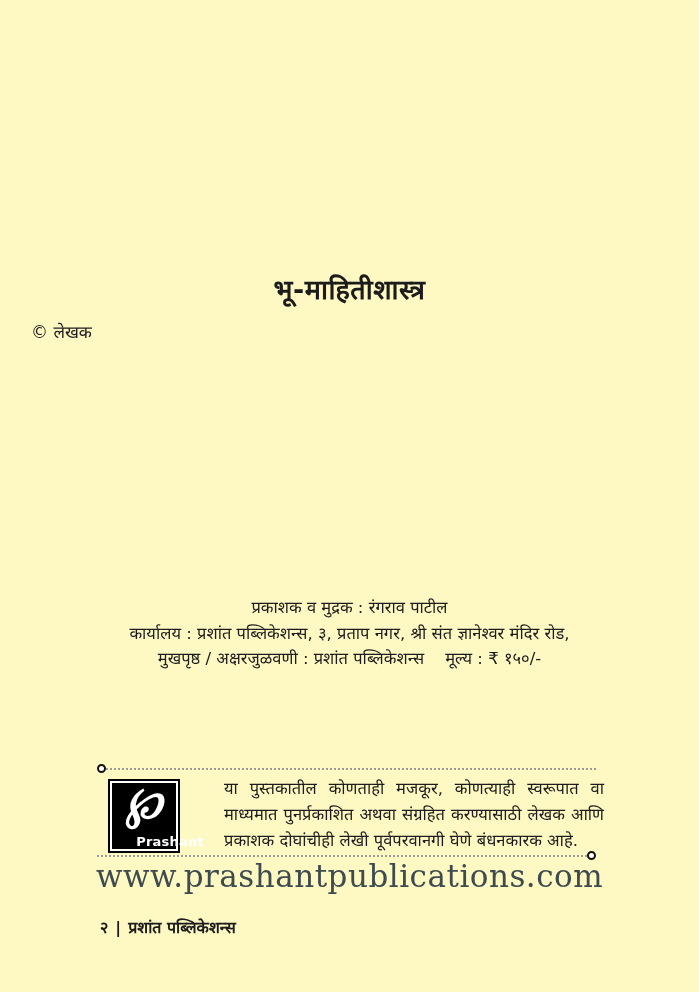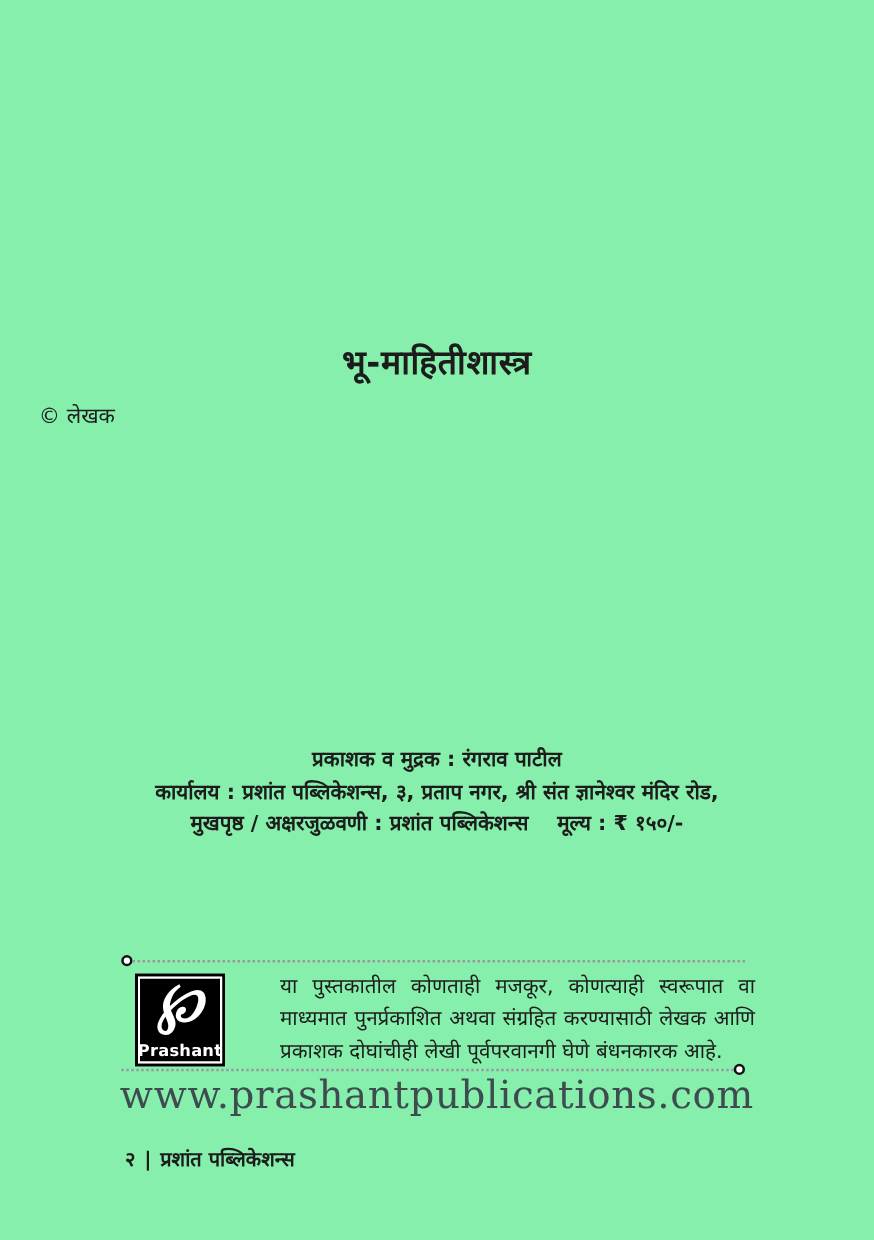--- a/index.html
+++ b/index.html
@@ -4,21 +4,21 @@
 <style>
   html, body {
     margin: 0;
     padding: 0;
     background: #ffffff;
   }
   .page {
     position: relative;
     width: 699px;
     height: 992px;
-    background: #86efac;
+    background: #fef9c3;
     font-family: "DejaVu Sans", "Liberation Sans", sans-serif;
     color: #1c1c1c;
     overflow: hidden;
   }
 
   .book-title {
     position: absolute;
     top: 270px;
     left: 0;
     width: 100%;
@@ -39,21 +39,20 @@
   }
 
   .pub-block {
     position: absolute;
     top: 595px;
     left: 0;
     width: 100%;
     text-align: center;
     font-size: 16.5px;
     line-height: 25.5px;
-    font-weight: bold;
   }
   .pub-line { white-space: pre-wrap; }
 
   .sep {
     position: absolute;
     left: 97px;
     width: 499px;
     display: flex;
     align-items: center;
   }
@@ -108,20 +107,21 @@
   .logo-word {
     position: absolute;
     bottom: 2px;
     left: 0;
     width: 100%;
     text-align: center;
     color: #fff;
     font-size: 13px;
     font-weight: bold;
     letter-spacing: 0.2px;
+    padding-left: 26px;
   }
   .notice-text {
     font-size: 16.5px;
     line-height: 26px;
     text-align: justify;
     margin-top: -3px;
     margin-left: 31px;
   }
 
   .website {

